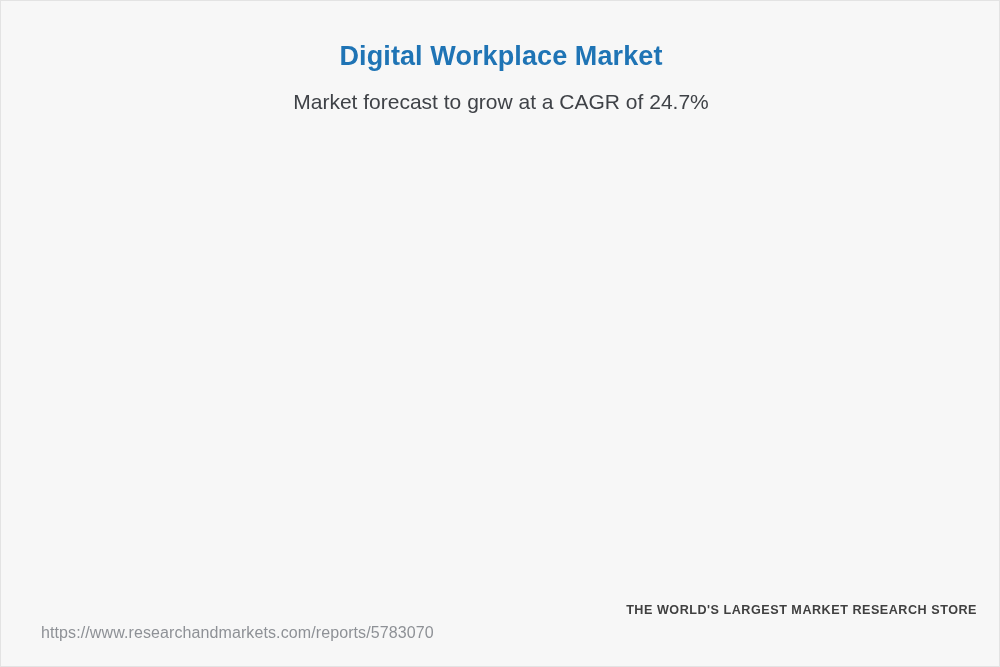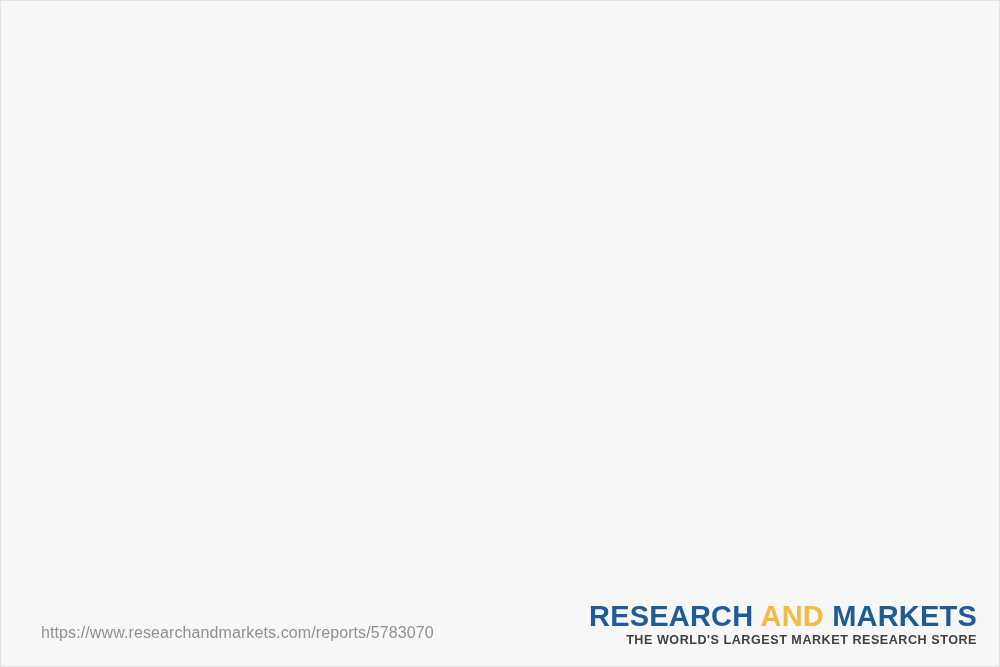--- a/index.html
+++ b/index.html
@@ -105,20 +105,22 @@
     color: #404040;
     margin-top: 2px;
     white-space: nowrap;
   }
 </style>
 </head>
 <body>
 
 <div id="infographic">
 
+  <div class="chart-title">Digital Workplace Market</div>
+  <div class="chart-subtitle">Market forecast to grow at a CAGR of 24.7%</div>
 
   <div class="plot-area">
 
     <div class="bar-group" id="bar-group-0">
 
       <div class="cylinder">
         
         
         
         
@@ -143,17 +145,16 @@
         
       </div>
 
     </div>
 
   </div>
 
   <div class="footer-url">https://www.researchandmarkets.com/reports/5783070</div>
 
   <div class="brand-logo">
-    <div class="brand-main"><span>RESEARCH </span><span class="brand-and">AND</span><span> MARKETS</span></div>
     <div class="brand-tagline">THE WORLD'S LARGEST MARKET RESEARCH STORE</div>
   </div>
 
 </div>
 
 </body></html>

